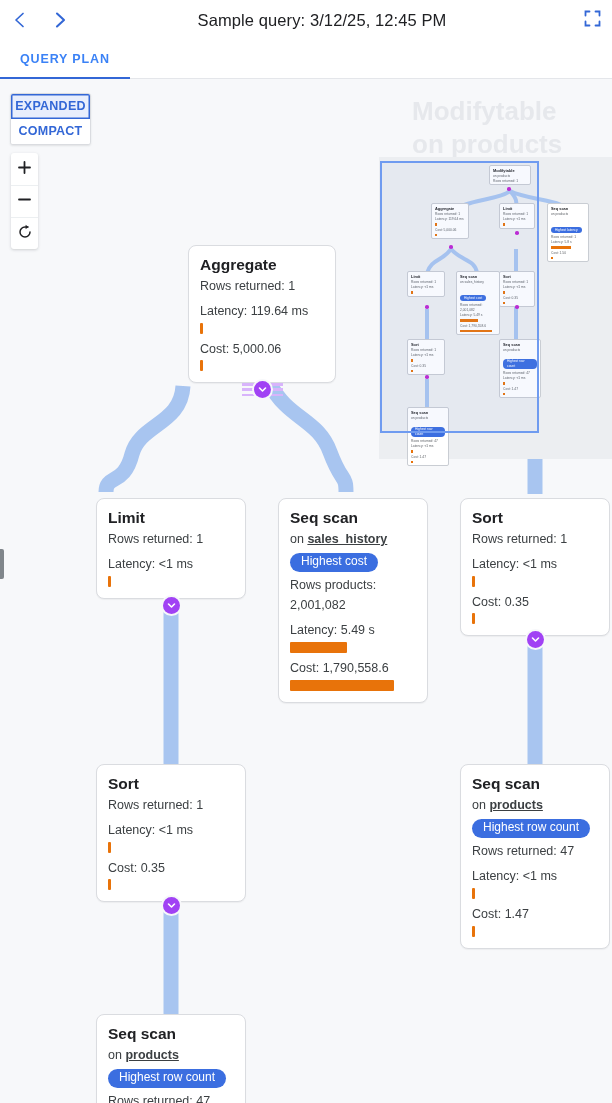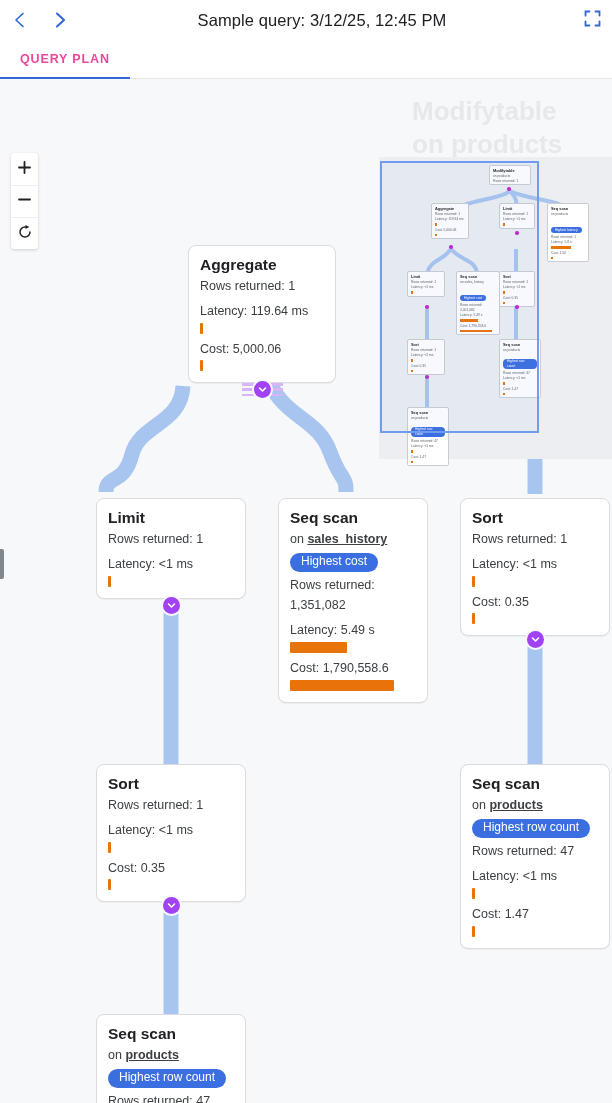--- a/index.html
+++ b/index.html
@@ -31,21 +31,21 @@
   .tabs {
     position:absolute; top:40px; left:0; width:612px; height:39px;
     background:#ffffff; display:flex; align-items:stretch;
     border-bottom:1px solid #e4e6ea;
   }
   .tab {
     display:flex; align-items:center; justify-content:center;
     font-size:12.5px; font-weight:600; letter-spacing:.85px;
     color:#5f6368; padding:0 20px; cursor:pointer; position:relative;
   }
-  .tab.active { color:#ec4899; }
+  .tab.active { color:#3b82f6; }
   .tab.active::after{
     content:""; position:absolute; left:0; right:0; bottom:-1px; height:2.5px; background:#3367d6;
   }
 
   
   .canvas {
     position:absolute; top:79px; left:0; width:612px; height:1024px;
     background:#f7f8fa; overflow:hidden;
   }
 
@@ -225,22 +225,22 @@
           <path d="M2.5 4 L5.5 7 L8.5 4" fill="none" stroke="#fff" stroke-width="1.6" stroke-linecap="round" stroke-linejoin="round"></path>
         </svg>
     </div>
 
     <div class="node" style="left:278px; top:419px; width:150px;">
       <div class="node-title">Seq scan</div>
       <div class="node-sub">
         <span>on </span><b>sales_history</b>
       </div>
       <div class="badge">Highest cost</div>
-      <div class="node-sub">Rows returned:</div>
-      <div class="node-sub">1,351,082</div>
+      <div class="node-sub">Rows products:</div>
+      <div class="node-sub">2,001,082</div>
       <div class="metric">Latency: 5.49 s</div>
       <div class="bar" style="width:57px;"></div>
       <div class="metric">Cost: 1,790,558.6</div>
       <div class="bar" style="width:104px;"></div>
     </div>
 
     <div class="node" style="left:460px; top:419px; width:150px;">
       <div class="node-title">Sort</div>
       <div class="node-sub">Rows returned: 1</div>
       <div class="metric">Latency: &lt;1 ms</div>
@@ -400,20 +400,24 @@
         <div class="mm-sub">Rows returned: 47</div>
         <div class="mm-sub">Latency: &lt;1 ms</div>
         <div class="mm-bar tiny"></div>
         <div class="mm-sub" style="margin-top:2px;">Cost: 1.47</div>
         <div class="mm-bar tiny" style="margin-bottom:2px;"></div>
       </div>
 
       <div class="mm-view"></div>
     </div>
 
+    <div class="mode-group" style="top:14px;">
+      <div class="mode-btn active">EXPANDED</div>
+      <div class="mode-btn">COMPACT</div>
+    </div>
 
     <div class="zoom-group" style="top:74px;">
       <div class="zoom-btn">
         <span>
           <svg width="15" height="15" viewBox="0 0 15 15">
               <path d="M7.5 2 V13 M2 7.5 H13" stroke="#202124" stroke-width="1.8" stroke-linecap="round"></path>
             </svg>
         </span>
       </div>
       <div class="zoom-btn">

